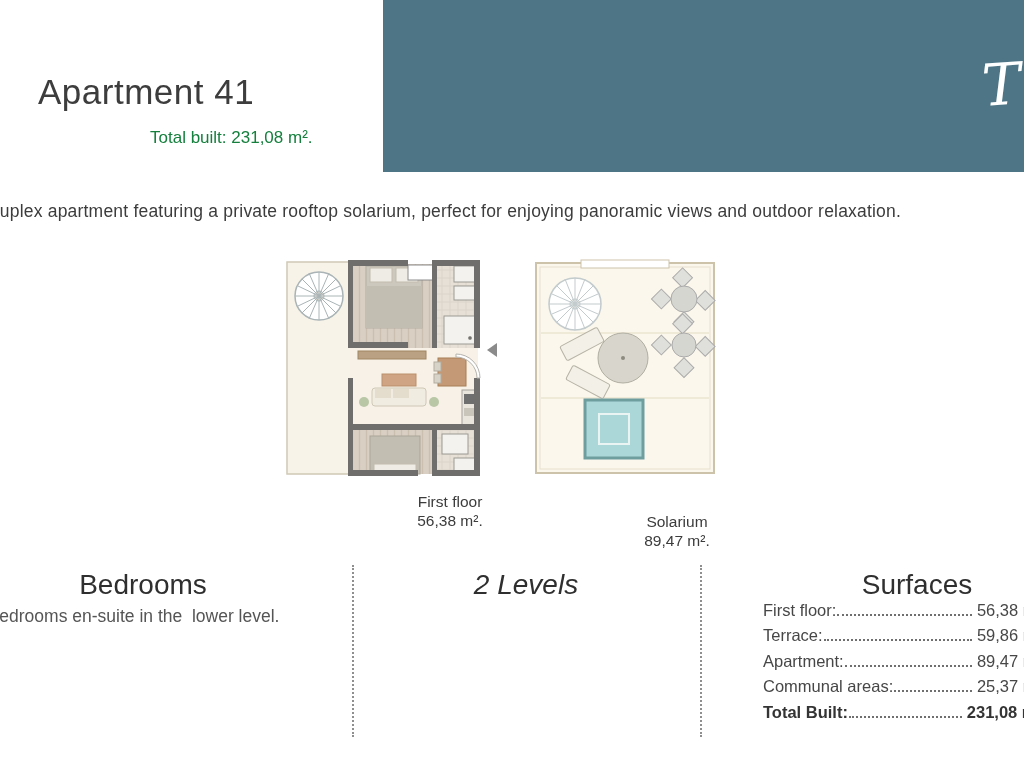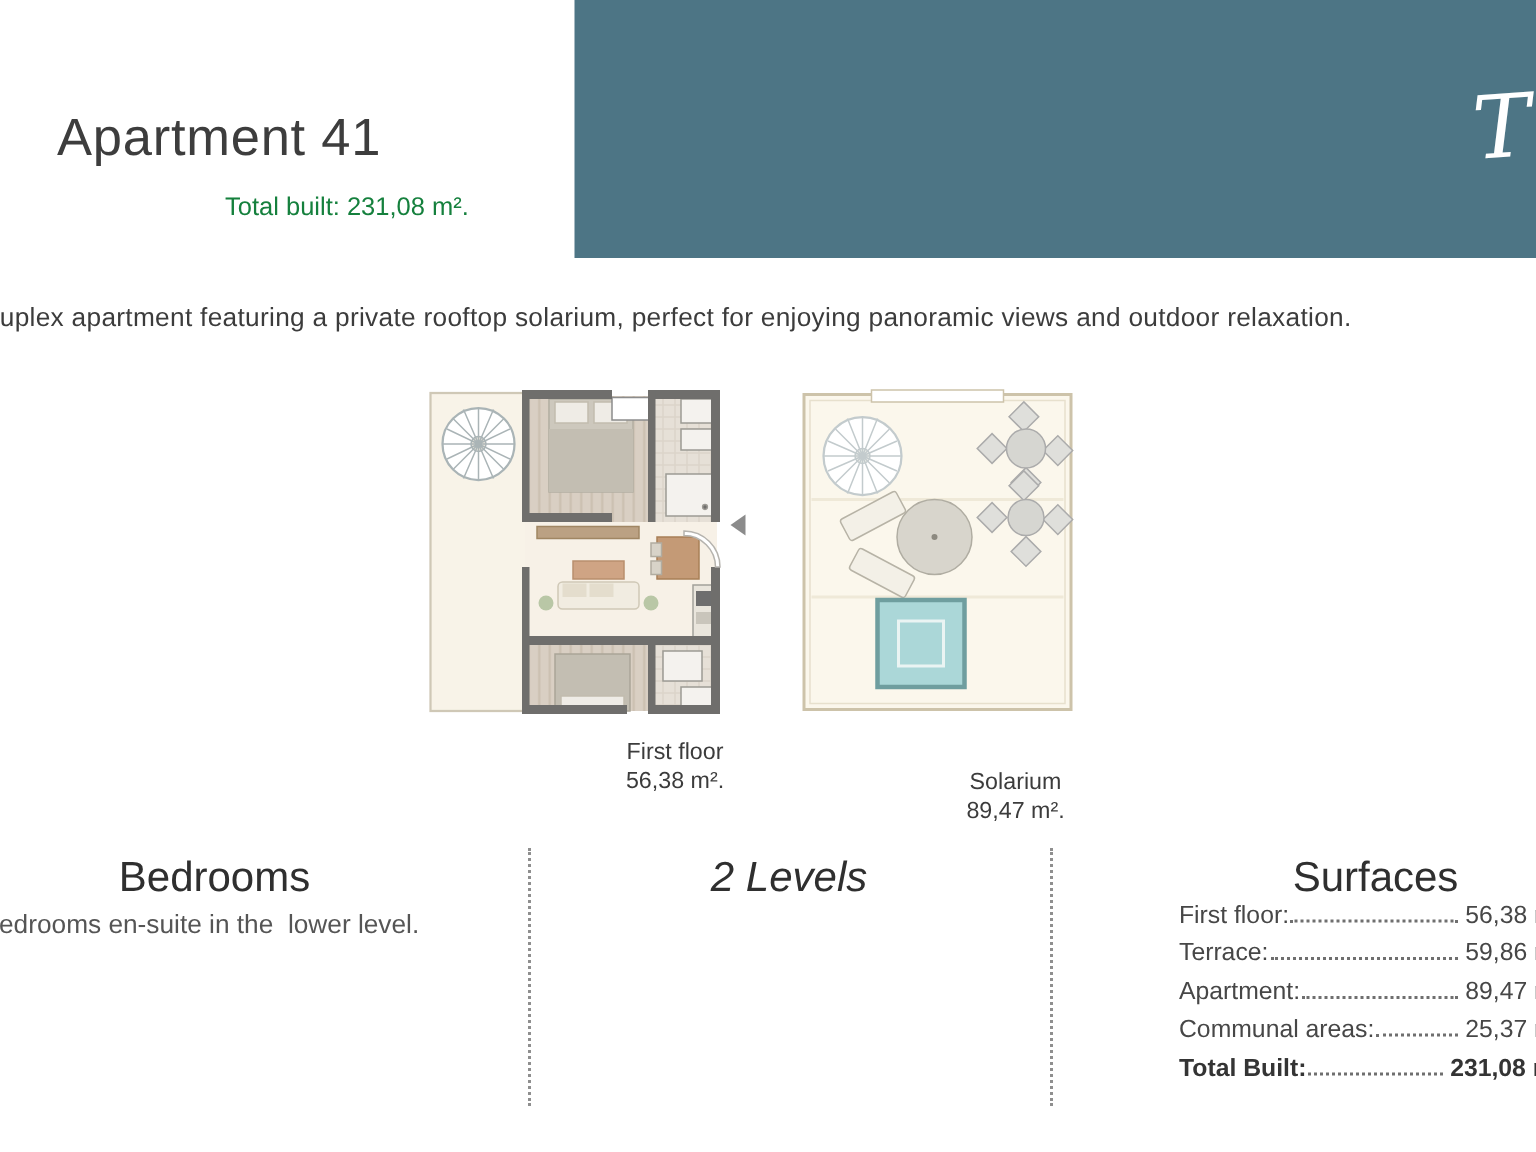--- a/index.html
+++ b/index.html
@@ -79,21 +79,21 @@
   .div2{left:700px;}
 
   
   .surfaces-table{
     left:763px;top:601px;width:279px;
   }
   .s-row{
     display:flex;align-items:baseline;height:25.4px;
     font-size:16.5px;color:#474747;
   }
-  .s-row .lbl{white-space:pre;margin-left:23px;}
+  .s-row .lbl{white-space:pre;}
   .s-row .leader{flex:1;border-bottom:2px dotted #6f6f6f;margin:0 5px 3px 1px;min-width:8px;}
   .s-row .val{white-space:pre;text-align:right;}
   .s-row.total{font-weight:700;color:#343434;}
 
   svg{display:block;}
 </style>
 </head>
 <body>
 
 <div class="abs banner">

